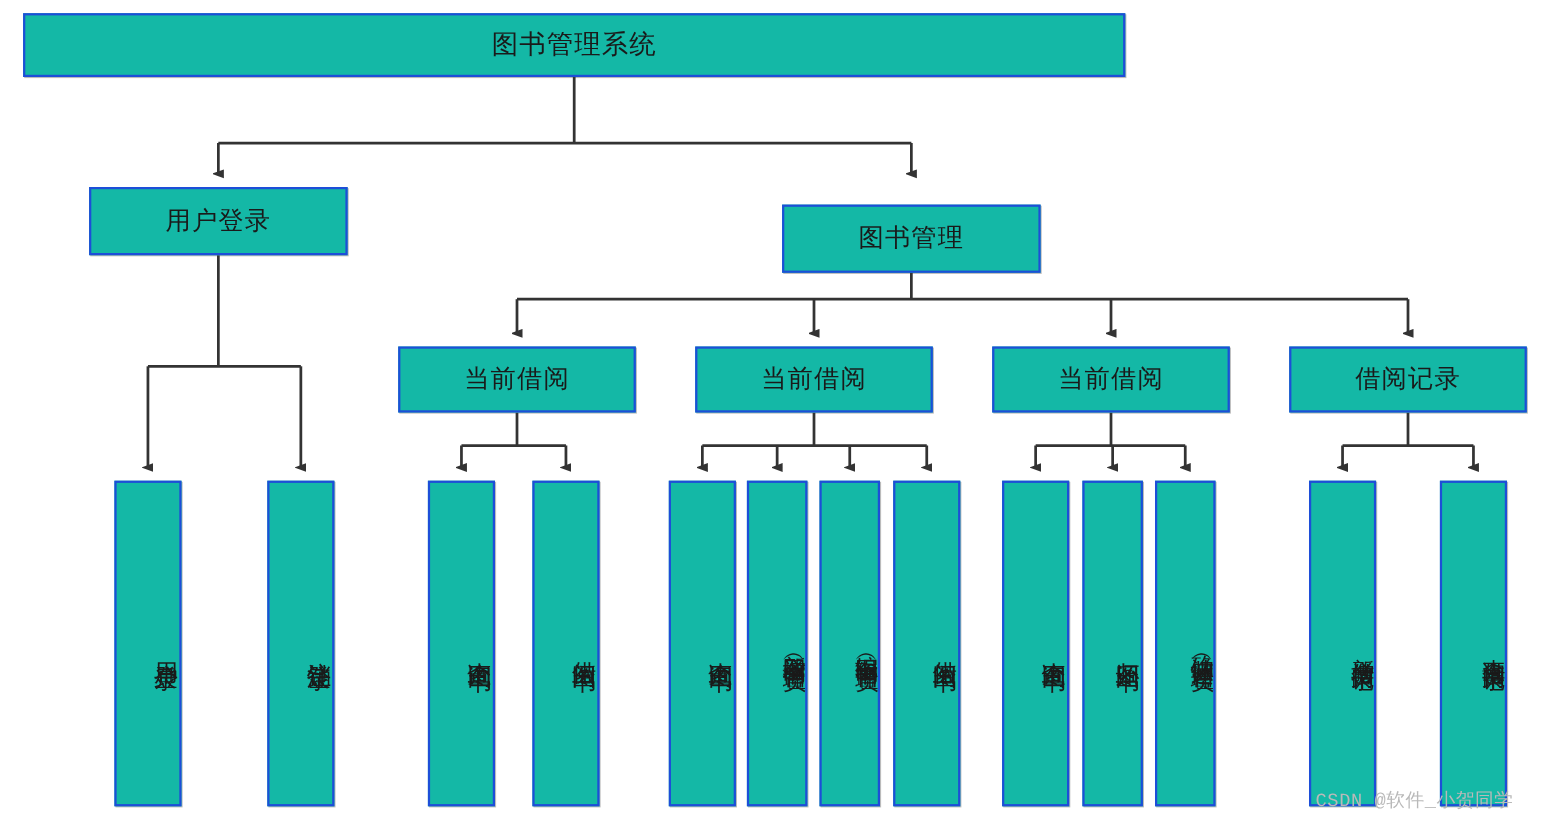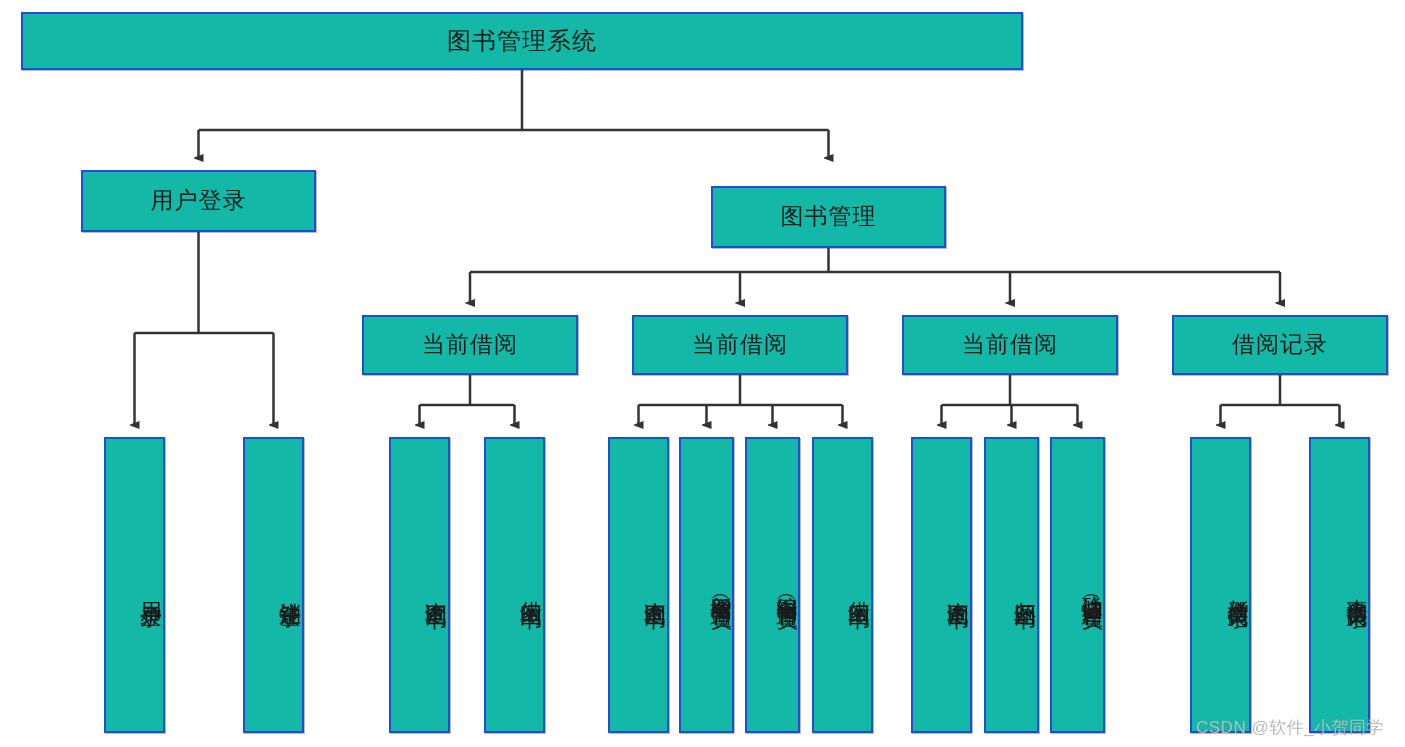--- a/index.html
+++ b/index.html
@@ -61,20 +61,21 @@
     width: 1405px;
     height: 747px;
     pointer-events: none;
   }
   .watermark {
     position: absolute;
     font-size: 17px;
     color: #b9b9b9;
     white-space: nowrap;
     letter-spacing: 0.5px;
+    font-family: Liberation Mono, monospace;
   }
 </style>
 </head>
 <body>
 
 <div id="canvas">
 
   <svg class="links" viewBox="0 0 1405 747">
     <defs>
       <marker id="arrow" markerWidth="10" markerHeight="10" refX="4" refY="5" orient="auto" markerUnits="userSpaceOnUse">

